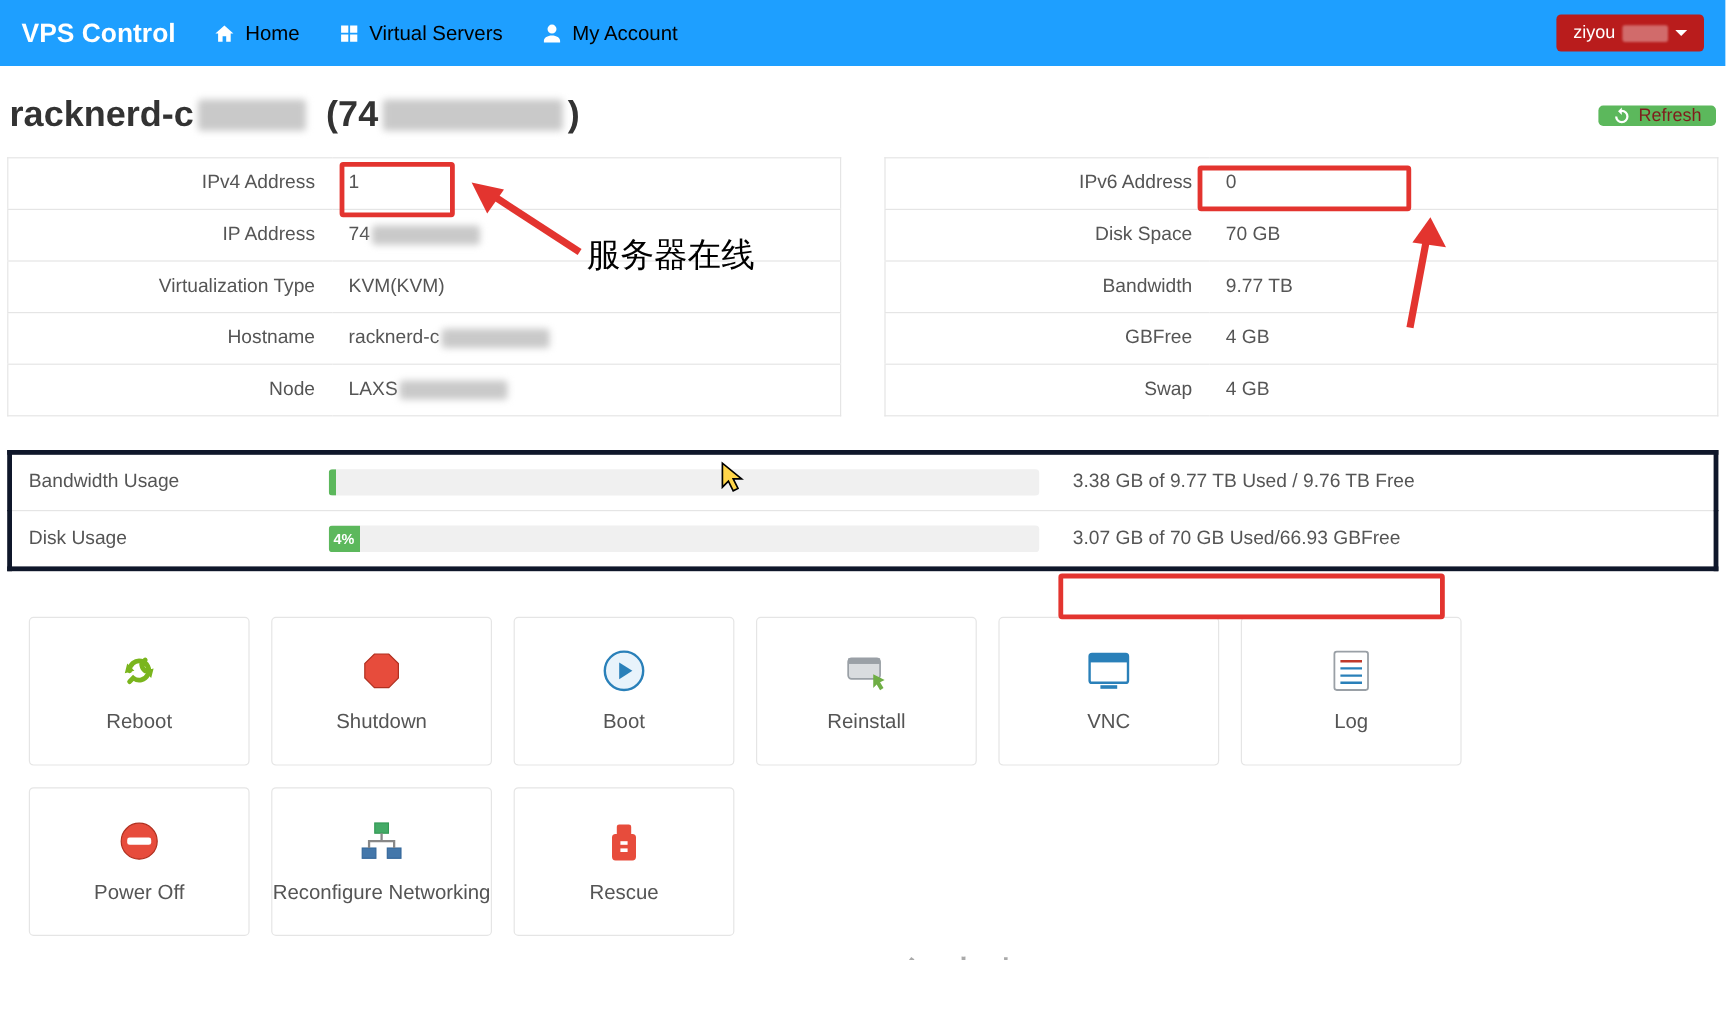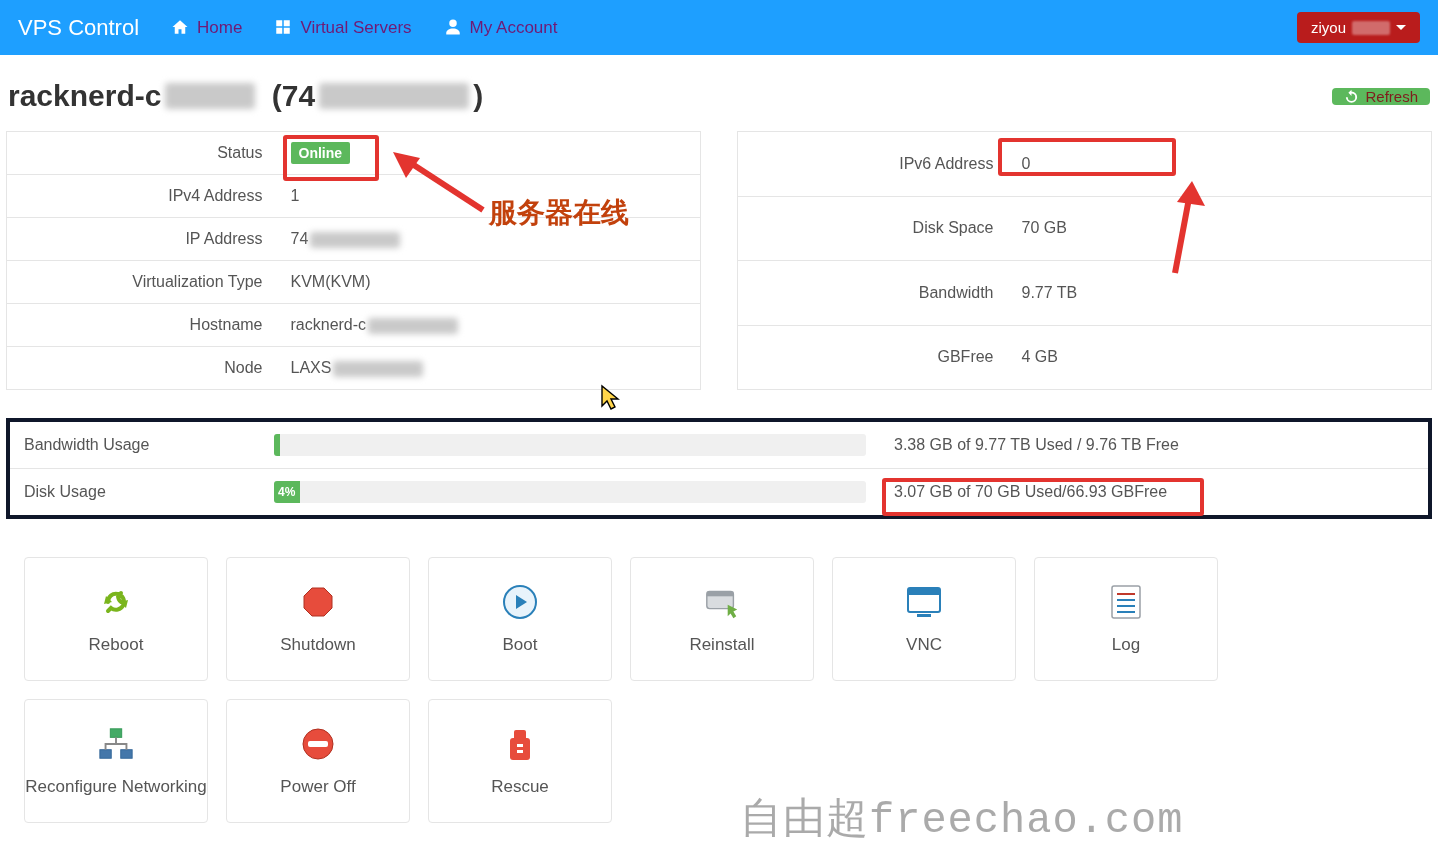--- a/index.html
+++ b/index.html
@@ -1,20 +1,20 @@
 <!DOCTYPE html>
 <html><head>
 <meta charset="utf-8">
 <style>
 *{margin:0;padding:0;box-sizing:border-box}
 body{font-family:-apple-system,"Helvetica Neue",Arial,sans-serif;font-size:16px;color:#555;background:#fff}
 .navbar{background:#1e9fff;height:55px;display:flex;align-items:center;padding:0 18px;justify-content:space-between}
 .nav-left{display:flex;align-items:center;gap:32px}
-.brand{color:#fff;font-size:22px;font-weight:400}
-.nav-link{color:#701a75;font-size:17px;display:flex;align-items:flex-start;gap:8px;text-decoration:none;cursor:pointer}
+.brand{color:#fff;font-size:22px;font-weight:700}
+.nav-link{color:#000000;font-size:17px;display:flex;align-items:center;gap:8px;text-decoration:none;cursor:pointer}
 .nav-link svg{width:18px;height:18px;fill:#fff}
 .nav-right{display:flex;align-items:center}
 .user-btn{background:#b91c1c;border:none;color:#fff;padding:7px 14px;font-size:15px;border-radius:4px;display:flex;align-items:center;gap:6px;cursor:pointer}
 .user-blur{display:inline-block;width:38px;height:14px;background:rgba(255,255,255,.35);filter:blur(1px);border-radius:2px}
 .title-row{display:flex;justify-content:space-between;align-items:center;padding:24px 8px 18px}
 .page-title{font-size:30px;font-weight:600;color:#333;display:flex;align-items:center;gap:4px}
 .blur{display:inline-block;background:#c9c9c9;filter:blur(3px);border-radius:3px}
 .refresh-btn{background:#5cb85c;color:#7f1d1d;border:none;padding:0 12px;font-size:15px;border-radius:4px;display:flex;align-items:center;gap:6px;cursor:pointer}
 .refresh-btn svg{width:15px;height:15px;fill:#fff}
 .details{display:flex;gap:36px;padding:0 6px}
@@ -28,21 +28,21 @@
 .usage-table td{padding:12px 14px;font-size:16px;border-bottom:1px solid #e5e5e5}
 .usage-table tr:last-child td{border-bottom:none}
 .usage-table td:first-child{width:252px}
 .usage-table td:nth-child(2){width:620px}
 .progress{background:#f0f0f0;height:22px;border-radius:3px;position:relative;overflow:hidden}
 .progress-bar{background:#5cb85c;height:100%;color:#fff;font-size:12px;display:flex;align-items:center;padding-left:4px;font-weight:600}
 .actions{display:flex;flex-wrap:wrap;gap:18px;padding:38px 24px 20px}
 .action-card{width:184px;height:124px;border:1px solid #e5e5e5;border-radius:4px;display:flex;flex-direction:column;align-items:center;justify-content:center;gap:14px;cursor:pointer;font-size:17px;color:#555;background:#fff}
 .action-card .ico{width:38px;height:38px;display:flex;align-items:center;justify-content:center}
 .hi-box{position:absolute;border:4px solid #e3342f;border-radius:3px;pointer-events:none}
-.anno-text{position:absolute;color:#c2410c;font-size:28px;font-family:"Microsoft YaHei","PingFang SC",sans-serif;font-weight:700;pointer-events:none}
+.anno-text{position:absolute;color:#000000;font-size:28px;font-family:"Microsoft YaHei","PingFang SC",sans-serif;font-weight:400;pointer-events:none}
 .arrow{position:absolute;pointer-events:none}
 .watermark{position:absolute;left:740px;top:790px;font-size:42px;color:rgba(100,100,100,.55);font-family:Liberation Mono, monospace;letter-spacing:1px;pointer-events:none}
 .cursor{position:absolute;left:600px;top:384px;pointer-events:none}
 .page{position:relative;width:1438px}
 </style>
 </head>
 <body>
 
 <div class="page">
 
@@ -89,24 +89,20 @@
           <path d="M12 4V1L7 6l5 5V7a6 6 0 11-6 6H3a9 9 0 109-9z"></path>
         </svg>
     <span>Refresh</span>
   </button>
 </div>
 
 <div class="details">
   <table class="detail-table">
     <tbody id="left-body">
           <tr>
-            <td>Status</td>
-            <td><span class="badge-online">Online</span></td>
-          </tr>
-          <tr>
             <td>IPv4 Address</td>
             <td>1</td>
           </tr>
           <tr>
             <td>IP Address</td>
             <td>74<span class="blur" style="width: 90px; height: 16px; margin-left: 2px; vertical-align: middle;"></span></td>
           </tr>
           <tr>
             <td>Virtualization Type</td>
             <td>KVM(KVM)</td>
@@ -130,20 +126,24 @@
           <tr>
             <td>Disk Space</td>
             <td>70 GB</td>
           </tr>
           <tr>
             <td>Bandwidth</td>
             <td>9.77 TB</td>
           </tr>
           <tr>
             <td>GBFree</td>
+            <td>4 GB</td>
+          </tr>
+          <tr>
+            <td>Swap</td>
             <td>4 GB</td>
           </tr>
         </tbody>
   </table>
 </div>
 
 <table class="usage-table">
   <tbody>
         <tr>
     <td>Bandwidth Usage</td>
@@ -220,37 +220,37 @@
             <line x1="8" y1="10" x2="26" y2="10" stroke="#c0392b" stroke-width="2"></line>
             <line x1="8" y1="16" x2="26" y2="16" stroke="#2a80b9" stroke-width="2"></line>
             <line x1="8" y1="22" x2="26" y2="22" stroke="#2a80b9" stroke-width="2"></line>
             <line x1="8" y1="28" x2="26" y2="28" stroke="#2a80b9" stroke-width="2"></line>
           </svg>
         </div>
         <span>Log</span>
       </div>
       <div class="action-card">
         <div class="ico">
+          <svg width="36" height="36" viewBox="0 0 36 36">
+            <circle cx="18" cy="18" r="15" fill="#e74c3c" stroke="#b03020"></circle>
+            <rect x="8" y="15" width="20" height="6" rx="2" fill="#fff"></rect>
+          </svg>
+        </div>
+        <span>Power Off</span>
+      </div>
+      <div class="action-card">
+        <div class="ico">
           <svg width="40" height="36" viewBox="0 0 40 36">
             <rect x="14" y="2" width="12" height="9" fill="#4a6" stroke="#395"></rect>
             <rect x="3" y="24" width="12" height="9" fill="#47a" stroke="#369"></rect>
             <rect x="25" y="24" width="12" height="9" fill="#47a" stroke="#369"></rect>
             <path d="M20 11v7M20 18H9v6M20 18h11v6" fill="none" stroke="#888" stroke-width="2"></path>
           </svg>
         </div>
         <span>Reconfigure Networking</span>
-      </div>
-      <div class="action-card">
-        <div class="ico">
-          <svg width="36" height="36" viewBox="0 0 36 36">
-            <circle cx="18" cy="18" r="15" fill="#e74c3c" stroke="#b03020"></circle>
-            <rect x="8" y="15" width="20" height="6" rx="2" fill="#fff"></rect>
-          </svg>
-        </div>
-        <span>Power Off</span>
       </div>
       <div class="action-card">
         <div class="ico">
           <svg width="32" height="36" viewBox="0 0 32 36">
             <rect x="6" y="12" width="20" height="22" rx="3" fill="#e74c3c"></rect>
             <rect x="10" y="4" width="12" height="10" rx="2" fill="#e74c3c"></rect>
             <rect x="13" y="18" width="6" height="3" fill="#fff"></rect>
             <rect x="13" y="24" width="6" height="3" fill="#fff"></rect>
           </svg>
         </div>

